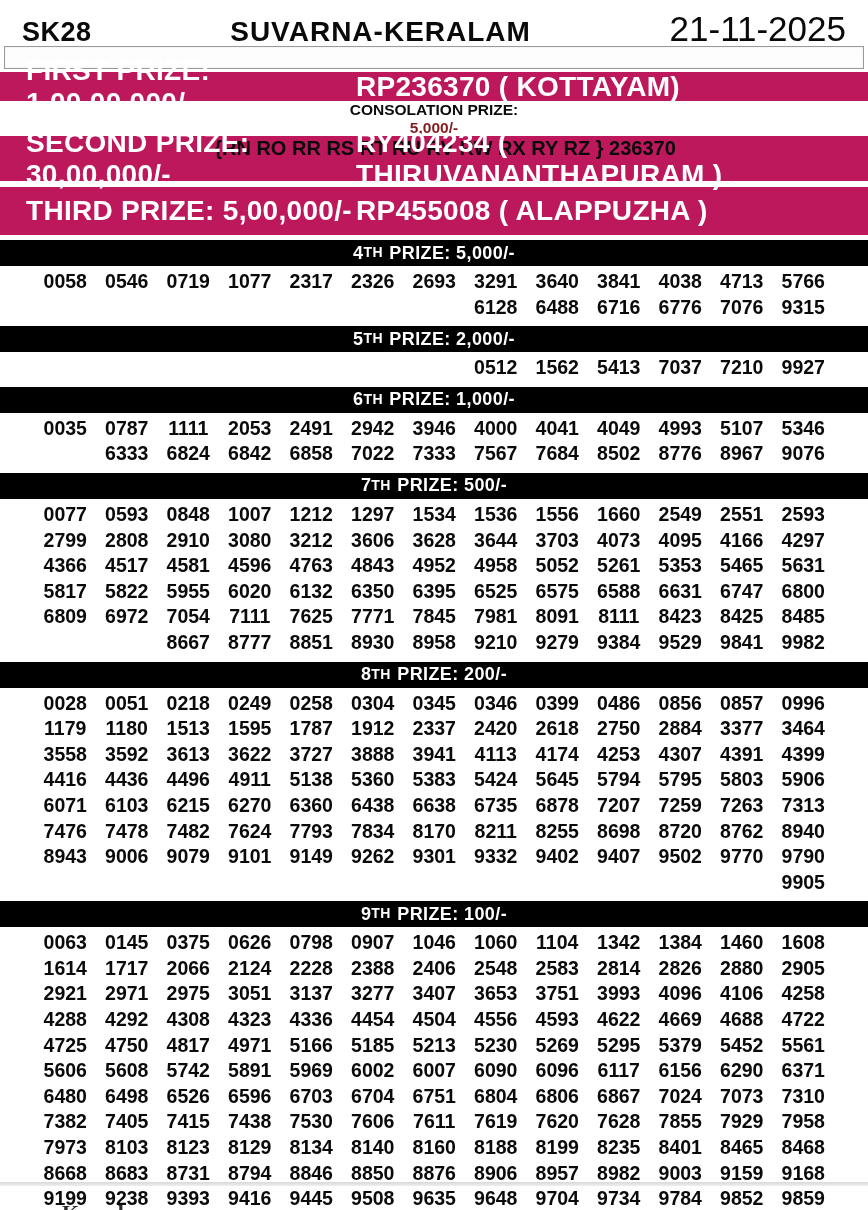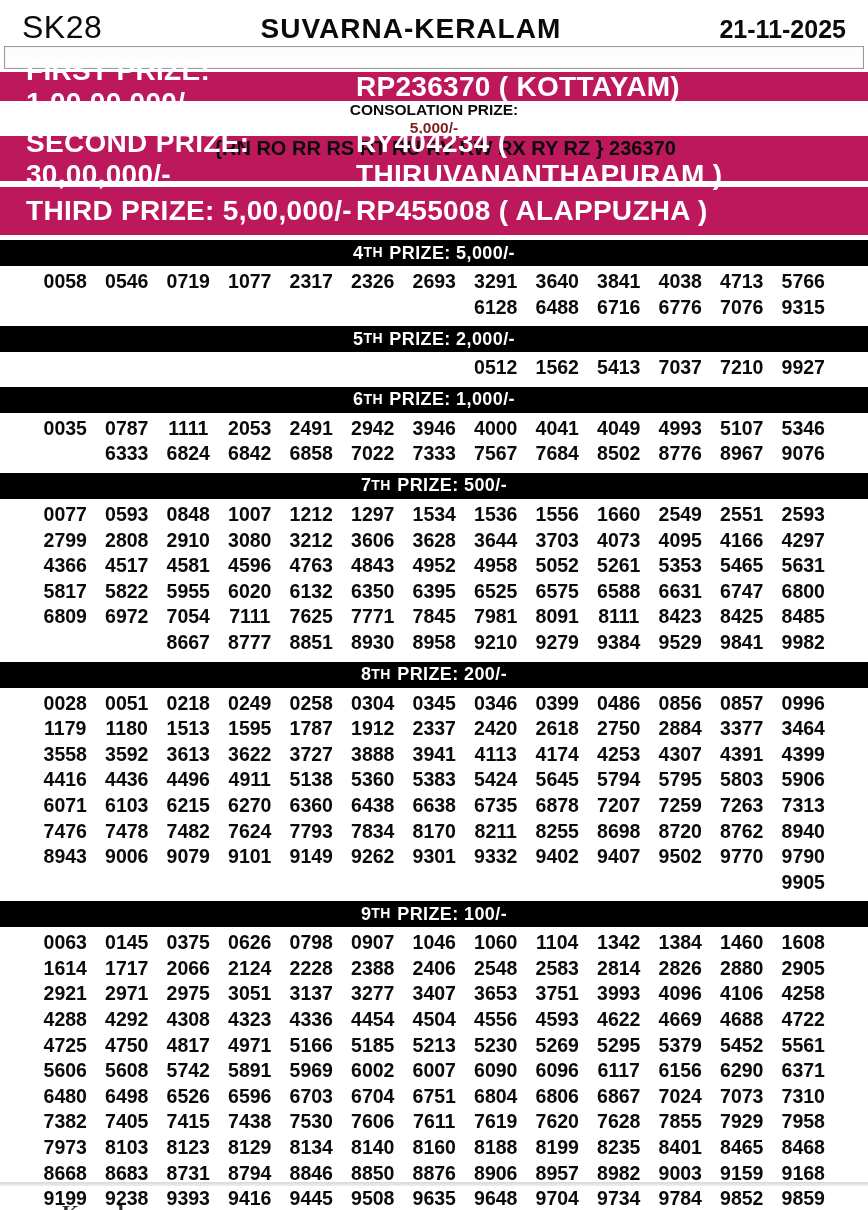--- a/index.html
+++ b/index.html
@@ -5,23 +5,23 @@
   * { margin:0; padding:0; box-sizing:border-box; }
   html,body { background:#ffffff; }
   body {
     width:868px; height:1210px; margin:0 auto; position:relative; overflow:hidden;
     font-family:"Liberation Sans", sans-serif; color:#0a0a0a;
   }
   .masthead {
     display:flex; align-items:baseline; justify-content:space-between;
     padding:9px 22px 4px 22px; height:44px;
   }
-  .masthead .code  { font-size:32px; font-weight:400; letter-spacing:0.5px; }
+  .masthead .code  { font-size:27px; font-weight:700; letter-spacing:0.5px; }
   .masthead .title { font-size:28px; font-weight:700; letter-spacing:1px; }
-  .masthead .date  { font-size:25px; font-weight:700; }
+  .masthead .date  { font-size:35px; font-weight:400; }
   .blankbox {
     margin:2px 4px 0 4px; height:23px;
     border:1px solid #9a9a9a; background:#fdfdfd;
     box-shadow:inset 0 0 3px rgba(0,0,0,0.08);
   }
   .prizebar {
     background:#be185d; color:#fff; height:29px; margin-top:3px;
     display:flex; align-items:center; padding:0 26px;
     font-weight:700; font-size:28px; letter-spacing:0.3px;
   }

